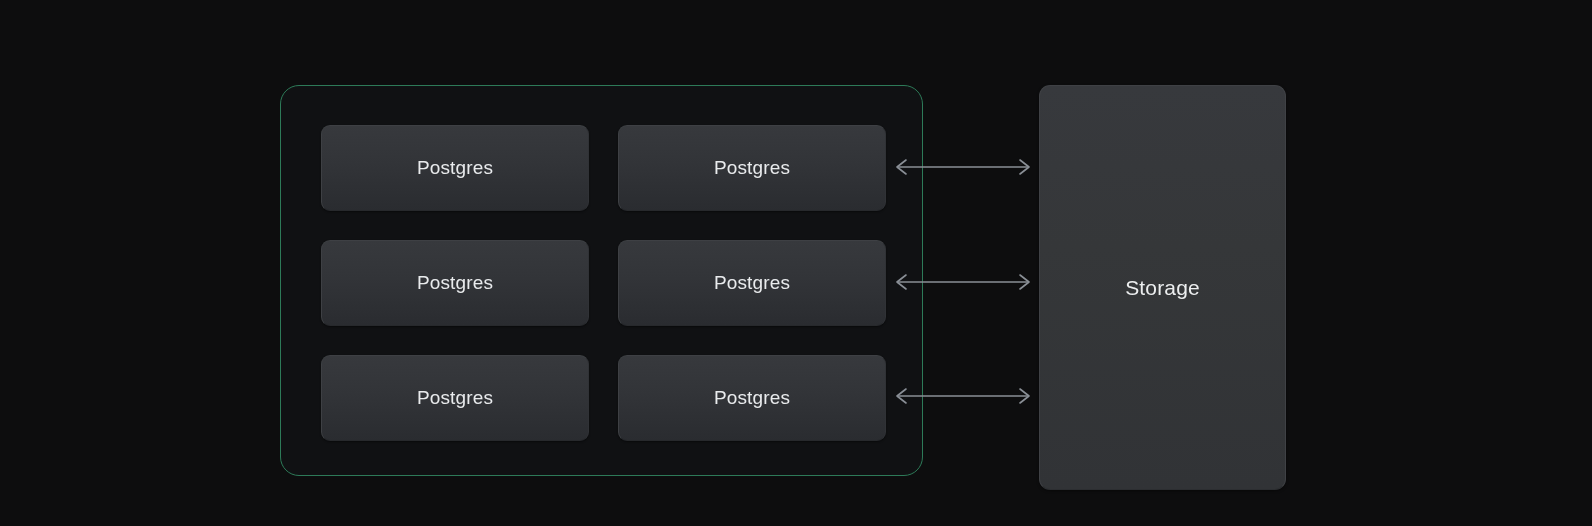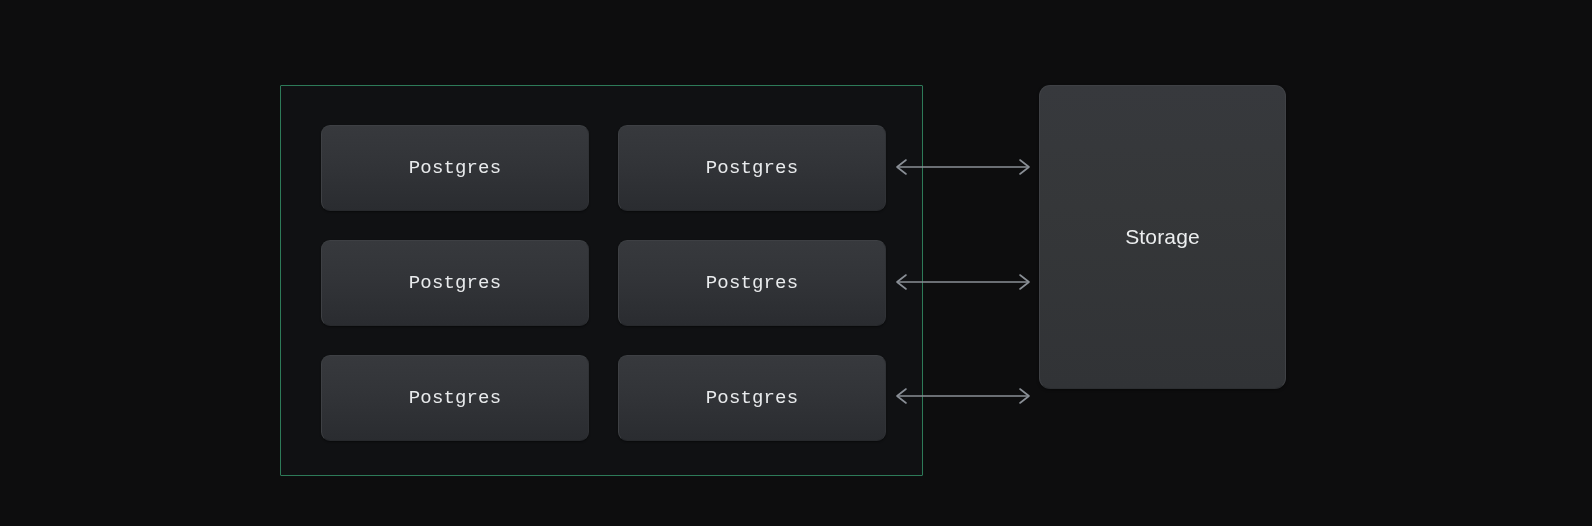--- a/index.html
+++ b/index.html
@@ -42,23 +42,22 @@
   }
 
   
   .cluster-box {
     position: absolute;
     left: 280px;
     top: 85px;
     width: 643px;
     height: 391px;
     border: 1px solid #2d7a58;
-    border-radius: 1px;
+    border-radius: 19px;
     background: #101113;
-    font-family: Liberation Mono, monospace;
   }
 
   
   .node-grid {
     position: absolute;
     left: 40px;
     top: 39px;
     width: 565px;
     height: 315px;
     display: grid;
@@ -101,21 +100,21 @@
   .connector-3 { top: 386px; }
 
   .connector svg { display: block; }
 
   
   .storage-box {
     position: absolute;
     left: 1039px;
     top: 85px;
     width: 247px;
-    height: 304px;
+    height: 405px;
     border-radius: 11px;
     background: linear-gradient(180deg, #37393d 0%, #353739 40%, #313336 100%);
     border: 1px solid #3f4145;
     border-bottom-color: #2c2e31;
     display: flex;
     align-items: center;
     justify-content: center;
     box-shadow: 0 1px 3px rgba(0,0,0,0.45);
   }
 

